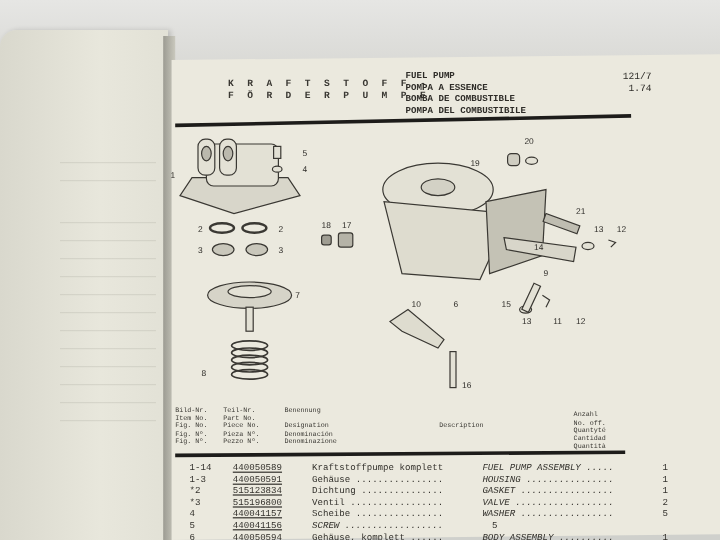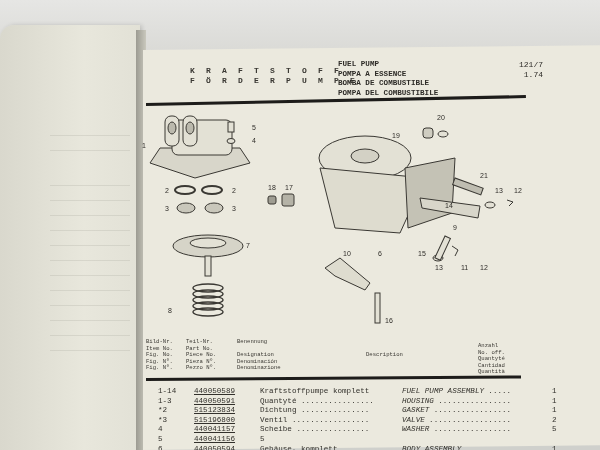--- a/index.html
+++ b/index.html
@@ -192,21 +192,21 @@
   <div class="row">
     <span class="c-item">1-14</span>
     <span class="c-part">440050589</span>
     <span class="c-de">Kraftstoffpumpe komplett</span>
     <span class="c-en">FUEL PUMP ASSEMBLY .....</span>
     <span class="c-qty">1</span>
   </div>
   <div class="row">
     <span class="c-item">1-3</span>
     <span class="c-part">440050591</span>
-    <span class="c-de">Quantyté ................</span>
+    <span class="c-de">Gehäuse ................</span>
     <span class="c-en">HOUSING ................</span>
     <span class="c-qty">1</span>
   </div>
   <div class="row">
     <span class="c-item">*2</span>
     <span class="c-part">515123834</span>
     <span class="c-de">Dichtung ...............</span>
     <span class="c-en">GASKET .................</span>
     <span class="c-qty">1</span>
   </div>
@@ -220,20 +220,21 @@
   <div class="row">
     <span class="c-item">4</span>
     <span class="c-part">440041157</span>
     <span class="c-de">Scheibe ................</span>
     <span class="c-en">WASHER .................</span>
     <span class="c-qty">5</span>
   </div>
   <div class="row">
     <span class="c-item">5</span>
     <span class="c-part">440041156</span>
+    <span class="c-en">SCREW ..................</span>
     <span class="c-qty">5</span>
   </div>
   <div class="row">
     <span class="c-item">6</span>
     <span class="c-part">440050594</span>
     <span class="c-de">Gehäuse, komplett ......</span>
     <span class="c-en">BODY ASSEMBLY ..........</span>
     <span class="c-qty">1</span>
   </div>
 </div>

